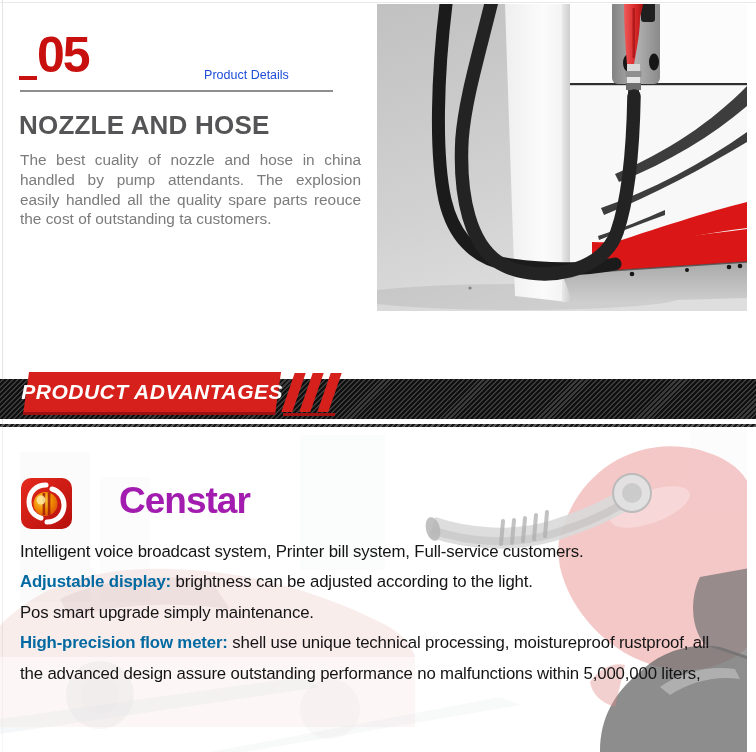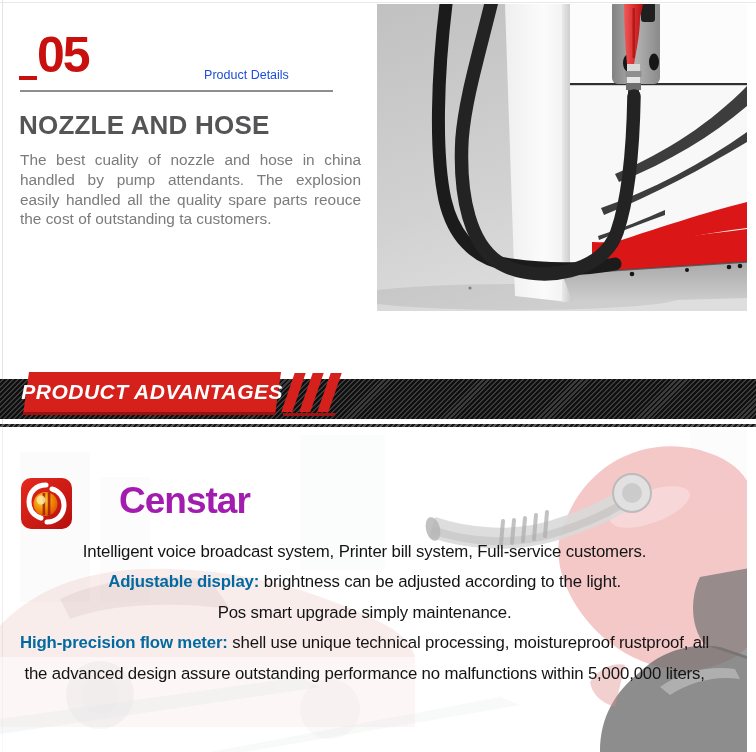--- a/index.html
+++ b/index.html
@@ -41,21 +41,21 @@
   .slash-underline{position:absolute;left:283px;top:413px;width:52px;height:2.5px;background:#a61111;}
 
   
   .adv{position:absolute;left:0;top:427px;width:756px;height:325px;overflow:hidden;}
   .adv-bg{position:absolute;left:0;top:0;}
   .logo-icon{position:absolute;left:20px;top:50px;width:53px;height:53px;}
   .brand{position:absolute;left:79px;top:47px;font-size:37px;font-weight:bold;color:#a21caf;
          letter-spacing:-1px;line-height:53px;margin-left:40px;}
   .adv-lines{position:absolute;left:20px;top:110px;}
   .adv-line{height:30.4px;line-height:30.4px;font-size:16.8px;letter-spacing:-0.15px;
-            color:#141414;white-space:nowrap;text-align:center;}
+            color:#141414;white-space:nowrap;}
   .adv-line b{font-weight:bold;color:#0369a1;}
 </style>
 </head>
 <body>
 
 <div class="page">
   <div class="edge-left"></div>
   <div class="edge-top"></div>
 
   <div class="sec-number">05</div>

